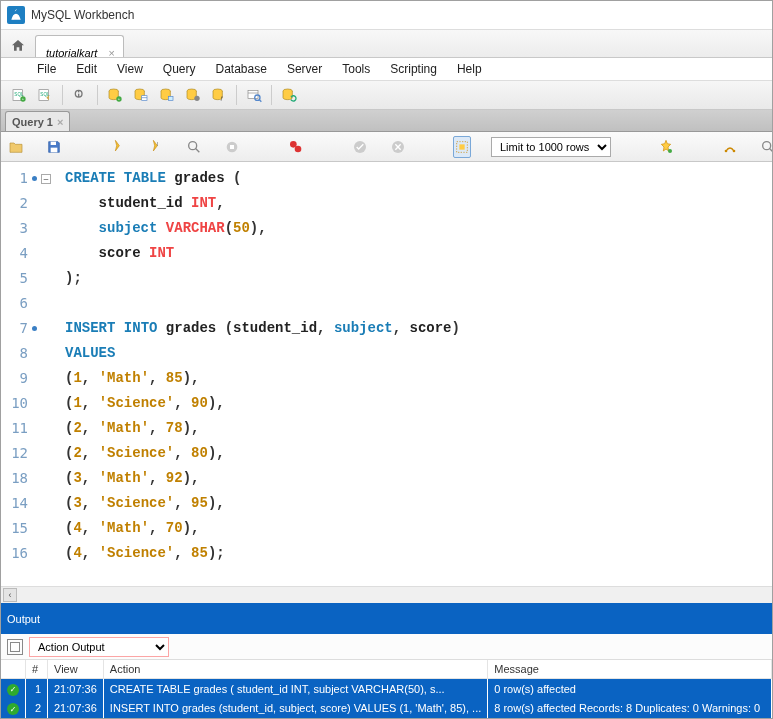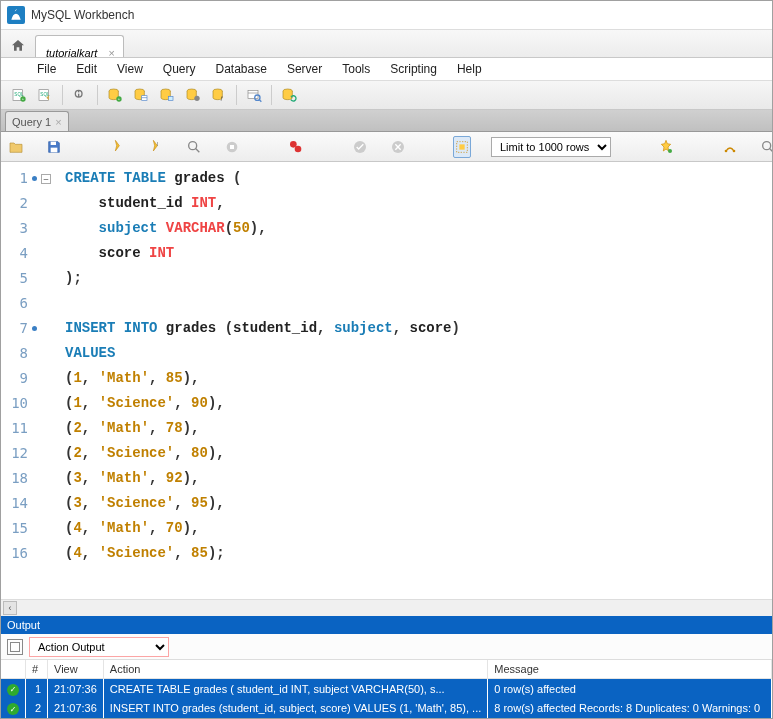--- a/index.html
+++ b/index.html
@@ -11,40 +11,40 @@
 .home-icon { width: 26px; height: 22px; display: flex; align-items: center; justify-content: center; color: #555; font-size: 15px; margin-right: 4px; }
 .file-tab { height: 22px; background: #fff; border: 1px solid #bcbcbc; border-bottom: none; padding: 12px 8px 0 10px; display: flex; align-items: center; border-radius: 3px 3px 0 0; gap: 11px; font-size: 11px; font-style: italic; }
 .file-tab .close-x { color: #999; font-size: 11px; cursor: pointer; }
 .menubar { height: 22px; display: flex; align-items: center; padding: 0 8px; gap: 0; background: #fff; margin-left: 18px; }
 .menubar .mi { padding: 3px 10px; cursor: pointer; color: #222; }
 .toolbar { height: 30px; background: linear-gradient(#f6f6f6,#e9e9e9); border-top: 1px solid #ddd; border-bottom: 1px solid #c8c8c8; display: flex; align-items: center; padding: 0 6px; gap: 2px; }
 .tb-btn { width: 24px; height: 24px; display: flex; align-items: center; justify-content: center; cursor: pointer; border: 1px solid transparent; border-radius: 2px; position: relative; }
 .tb-sep { width: 1px; height: 20px; background: #ccc; margin: 0 3px; }
 .sql-icon { width: 16px; height: 16px; }
 .querytabbar { height: 22px; background: linear-gradient(#d0d0d0,#c0c0c0); display: flex; align-items: flex-end; padding-left: 4px; border-bottom: 1px solid #999; }
-.query-tab { height: 20px; background: #e8e8e8; border: 1px solid #999; border-bottom: none; padding: 8px 6px; display: flex; align-items: center; gap: 4px; font-size: 11px; border-radius: 3px 3px 0 0; color: #555; }
+.query-tab { height: 20px; background: #e8e8e8; border: 1px solid #999; border-bottom: none; padding: 8px 6px; display: flex; align-items: center; gap: 4px; font-size: 11px; border-radius: 3px 3px 0 0; color: #555; font-weight: bold; }
 .query-tab .close-x { color: #aaa; font-size: 11px; }
 .editor-toolbar { height: 30px; background: linear-gradient(#fbfbfb,#ededed); border-bottom: 1px solid #c8c8c8; display: flex; align-items: center; padding: 0 6px; gap: 20px; }
 .et-btn { width: 22px; height: 22px; display: flex; align-items: center; justify-content: center; cursor: pointer; border: 1px solid transparent; border-radius: 2px; }
 .limit-sel { height: 20px; font-size: 11px; border: 1px solid #aaa; padding: 0 4px; background: #fff; }
 .editor-area { flex: 1; display: flex; overflow: hidden; background: #fff; }
 .gutter { width: 56px; background: #fff; border-right: 0; text-align: right; padding: 4px 6px 0 0; font-family: Consolas, monospace; font-size: 14px; color: #7a9ec2; line-height: 25px; }
 .gutter .gl { display: flex; justify-content: flex-end; align-items: center; height: 25px; gap: 4px; }
 .dot { width: 5px; height: 5px; border-radius: 50%; background: #3b7fc4; display: inline-block; }
 .fold { width: 10px; height: 10px; border: 1px solid #aaa; font-size: 9px; line-height: 8px; text-align: center; color: #666; background: #fff; display: inline-block; }
 .code { flex: 1; padding: 4px 8px 0 8px; font-family: Consolas, "Courier New", monospace; font-size: 14px; line-height: 25px; white-space: pre; overflow-x: auto; color: #222; font-weight: bold; }
 .kw { color: #1a7db6; }
 .ty { color: #ef4444; }
 .id { color: #1a7db6; }
 .num { color: #c08000; }
 .str { color: #c08000; }
 .pun { color: #333; }
 .hscroll { height: 17px; background: #f0f0f0; border-top: 1px solid #ddd; display: flex; align-items: center; padding-left: 2px; }
 .hscroll .arrow { width: 14px; height: 14px; background: #e4e4e4; border: 1px solid #bbb; font-size: 9px; display: flex; align-items: center; justify-content: center; color: #555; }
-.output-header { height: 18px; background: #0a63c2; color: #fff; font-size: 11px; display: flex; align-items: center; padding: 4px 6px; }
+.output-header { height: 31px; background: #0a63c2; color: #fff; font-size: 11px; display: flex; align-items: center; padding: 4px 6px; }
 .output-ctrl { height: 26px; background: #fcfcfc; border-bottom: 1px solid #ddd; display: flex; align-items: center; padding: 0 6px; gap: 6px; }
 .output-sel { height: 20px; font-size: 11px; border: 1px solid #fca5a5; background: #fff; padding: 0 4px; width: 140px; }
 .out-table { width: 100%; border-collapse: collapse; font-size: 11px; }
 .out-table th { text-align: left; font-weight: normal; padding: 3px 6px; border-right: 1px solid #e4e4e4; border-bottom: 1px solid #e4e4e4; background: #fff; color: #333; }
 .out-table td { padding: 3px 6px; border-right: 1px solid rgba(255,255,255,0.35); color: #fff; background: #0a63c2; white-space: nowrap; overflow: hidden; text-overflow: ellipsis; }
 .out-table .status-cell { width: 18px; text-align: center; }
 .status-ok { width: 12px; height: 12px; border-radius: 50%; background: #2faa2f; display: inline-flex; align-items: center; justify-content: center; color: #fff; font-size: 8px; }
 .col-num { width: 22px; text-align: right; }
 .col-time { width: 50px; }
 .col-action { width: 380px; }

